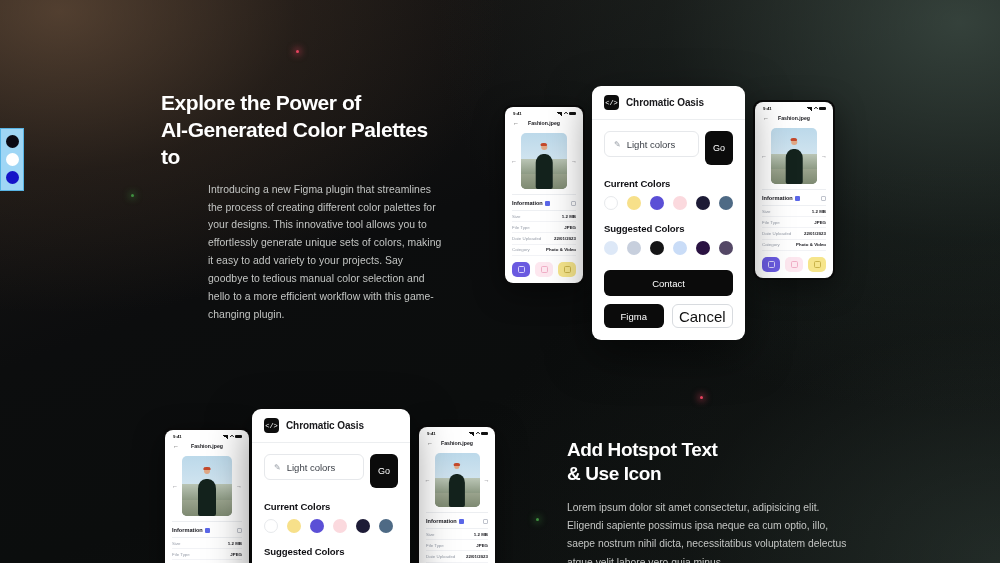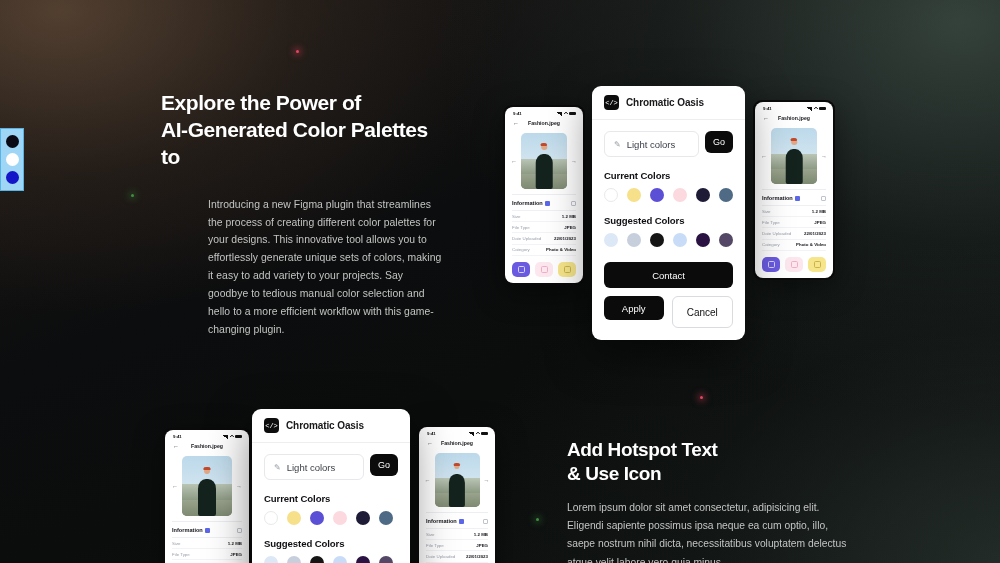--- a/index.html
+++ b/index.html
@@ -50,21 +50,21 @@
     z-index: 30;
   }
   .edge-widget .sw { width: 13px; height: 13px; border-radius: 50%; }
 
   
   .hero {
     position: absolute; left: 161px; top: 90px; width: 285px; z-index: 20;
   }
   .hero h1 {
     font-size: 21px; line-height: 1.28; font-weight: 700;
-    color: #ffffff; letter-spacing: -0.45px; margin-bottom: 25px;
+    color: #ffffff; letter-spacing: -0.45px; margin-bottom: 10px;
   }
   .hero p {
     font-size: 10.4px; line-height: 1.72; color: #c3c5c3; letter-spacing: 0.05px; margin-left: 47px;
   }
   .try-btn {
     margin-top: 21px;
     display: inline-flex; align-items: center; gap: 6px;
     background: #1a52f0; color: #fff;
     border: none; border-radius: 5px;
     padding: 7px 13px; font-size: 10.5px; font-weight: 500;
@@ -210,43 +210,43 @@
     flex: 1; border: 1px solid #e6e8eb; border-radius: 6px;
     display: flex; align-items: center; gap: 6px; padding: 0 9px; height: 26px;
   }
   .pen-ico { color: #9aa0a8; font-size: 8px; transform: rotate(0deg); }
   .search-box input {
     border: none; outline: none; font-size: 9.5px; color: #3c4048;
     font-family: "Liberation Sans", sans-serif; width: 100%; background: transparent;
   }
   .go-btn {
     background: #0b0b0b; color: #fff; border: none; border-radius: 6px;
-    width: 28px; height: 22px; font-size: 9px; cursor: pointer;
+    width: 28px; height: 34px; font-size: 9px; cursor: pointer;
     font-family: "Liberation Sans", sans-serif;
   }
 
   .sec-label { font-size: 9.6px; font-weight: 700; color: #101014; margin-bottom: 7px; letter-spacing: -0.1px; }
   .sw-row { display: flex; gap: 9px; margin-bottom: 13px; }
   .sw-row .sw { width: 14px; height: 14px; border-radius: 50%; }
   .sw-row .sw.ring { border: 1px solid #e7e9ec; }
 
   .gen-btn {
     width: 100%; height: 26px; background: #0b0b0b; color: #fff;
     border: none; border-radius: 6px; font-size: 9.5px; cursor: pointer;
     font-family: "Liberation Sans", sans-serif; margin-top: 2px;
   }
   .btn-row { display: flex; gap: 8px; margin-top: 8px; }
   .apply-btn {
     flex: 1; height: 24px; background: #0b0b0b; color: #fff; border: none;
     border-radius: 6px; font-size: 9.5px; cursor: pointer;
     font-family: "Liberation Sans", sans-serif;
   }
   .cancel-btn {
-    flex: 1; height: 32px; background: #fff; color: #111; border: 1px solid #d8dbdf;
-    border-radius: 6px; font-size: 10px; cursor: pointer;
+    flex: 1; height: 24px; background: #fff; color: #111; border: 1px solid #d8dbdf;
+    border-radius: 6px; font-size: 15px; cursor: pointer;
     font-family: "Liberation Sans", sans-serif;
   }
 
   .plugin-top { left: 592px; top: 86px; width: 153px; }
   .plugin-bottom { left: 252px; top: 409px; width: 158px; }
 
   
   .sec2 {
     position: absolute; left: 567px; top: 438px; width: 282px; z-index: 20;
   }
@@ -547,21 +547,21 @@
         <span class="sw" style="background:#dde8f7"></span>
         <span class="sw" style="background:#c7cfdd"></span>
         <span class="sw" style="background:#151516"></span>
         <span class="sw" style="background:#c9dcf7"></span>
         <span class="sw" style="background:#2a1242"></span>
         <span class="sw" style="background:#544866"></span>
       </div>
 
       <button class="gen-btn">Contact</button>
       <div class="btn-row">
-        <button class="apply-btn">Apply</button>
+        <button class="apply-btn">Figma</button>
         <button class="cancel-btn">Cancel</button>
       </div>
     </div>
   </div>
 
   <div class="plugin plugin-bottom">
     <div class="plugin-head">
       <span class="plugin-logo">&lt;/&gt;</span>
       <span class="plugin-name">Chromatic Oasis</span>
     </div>

